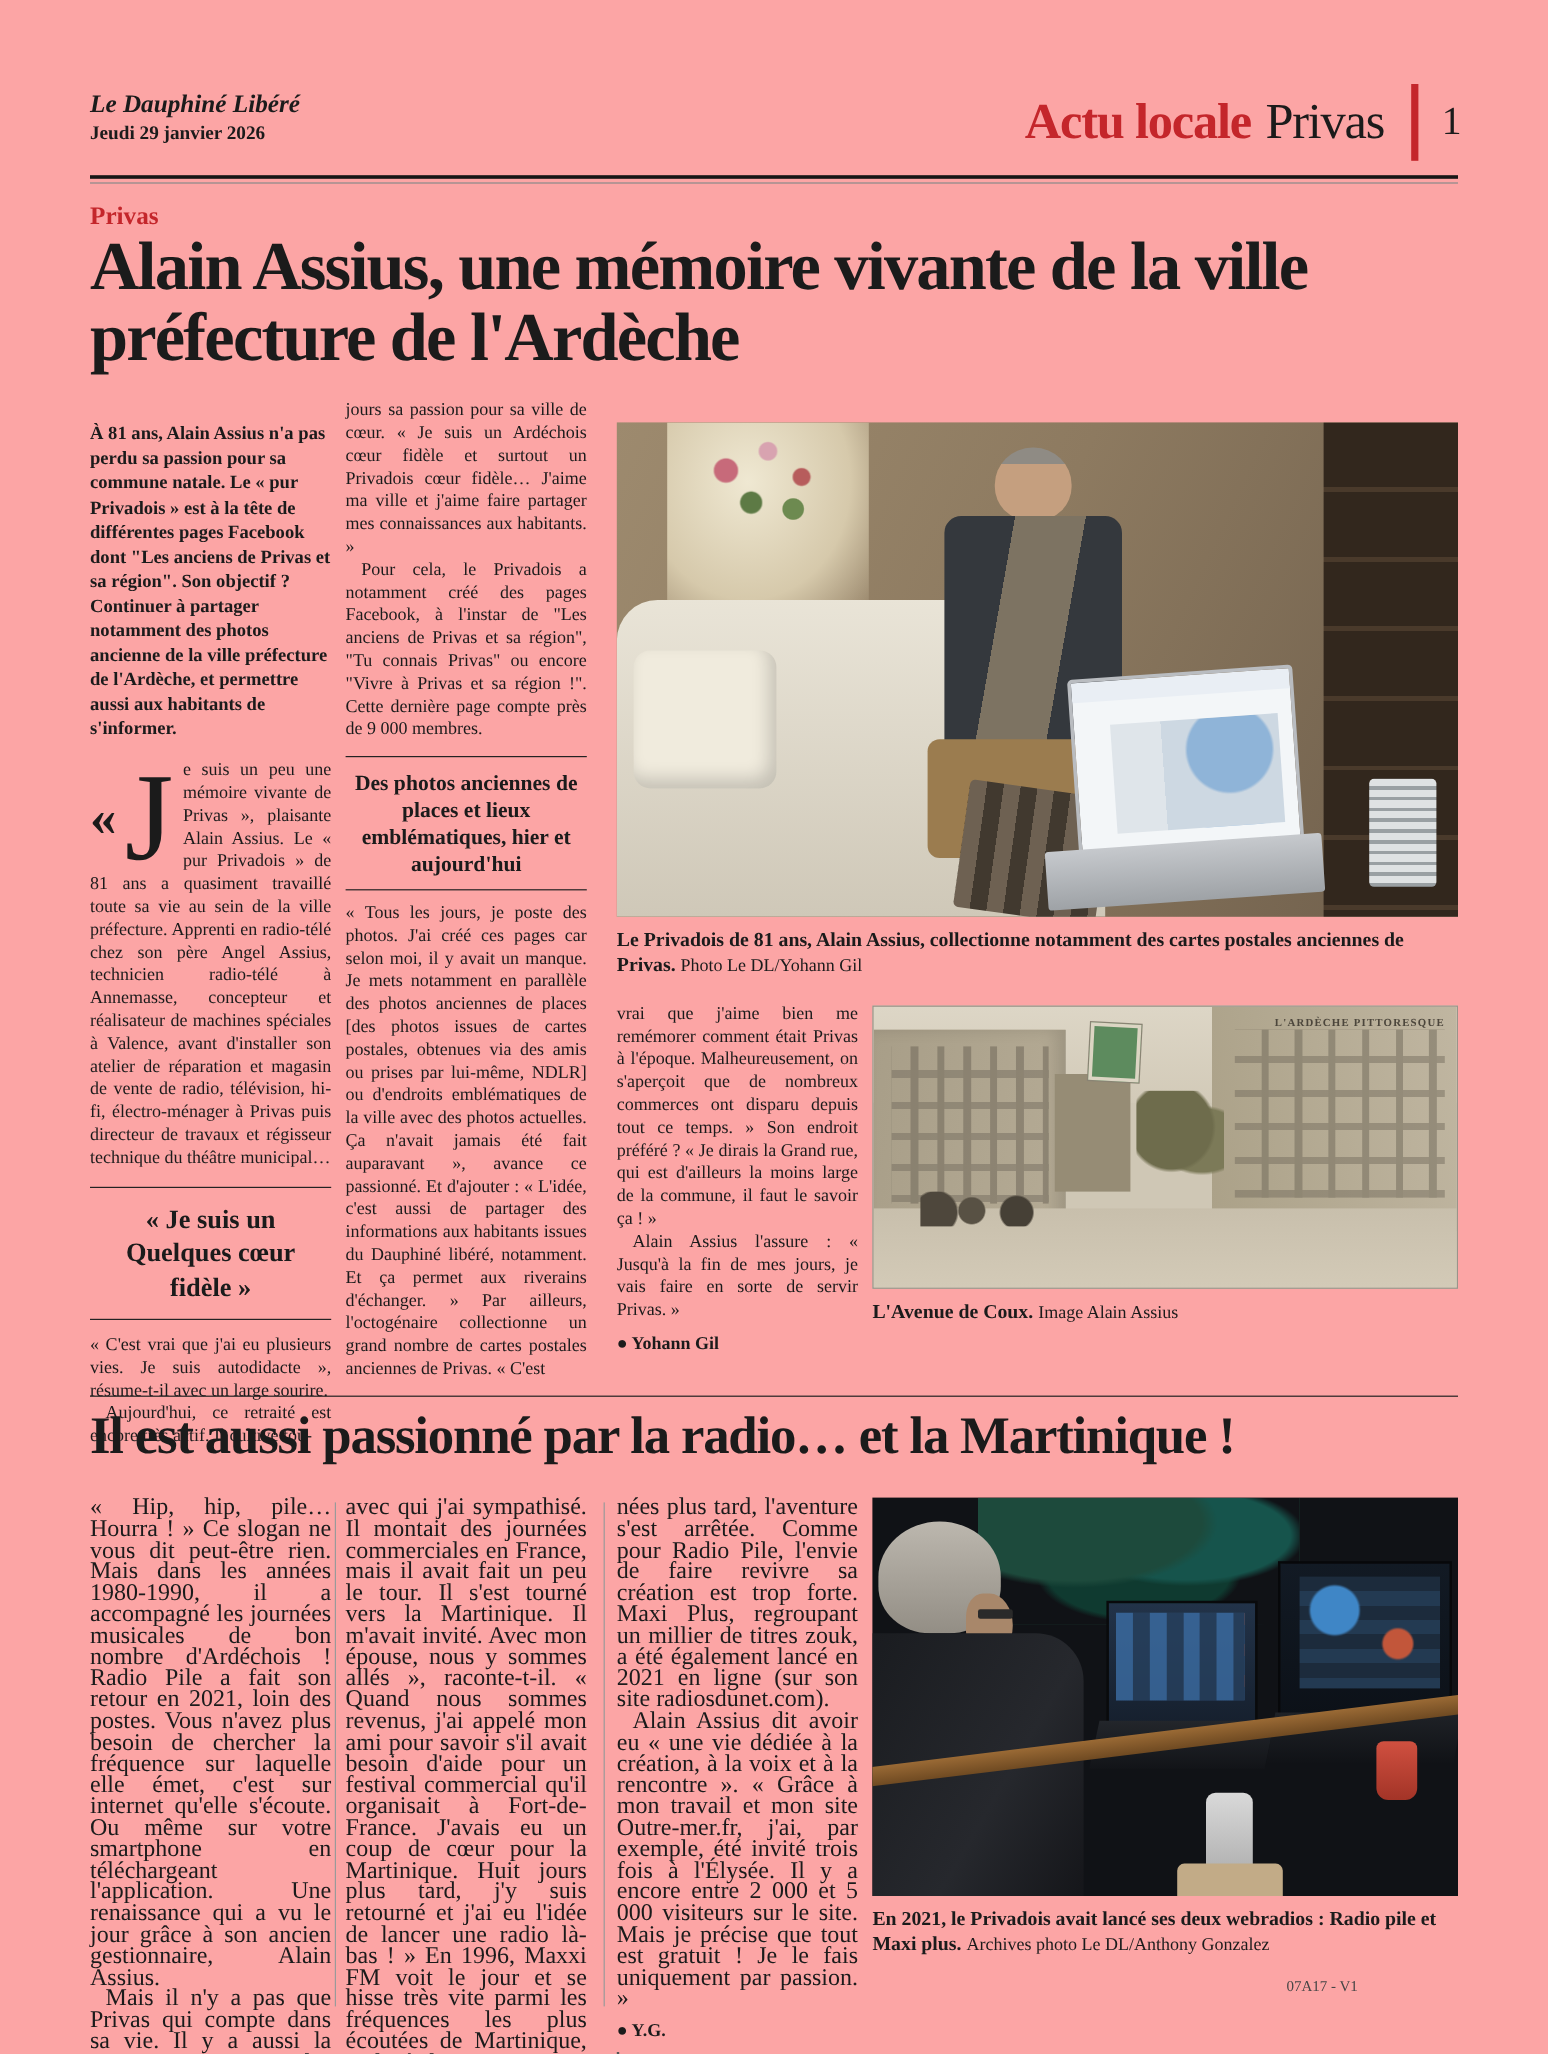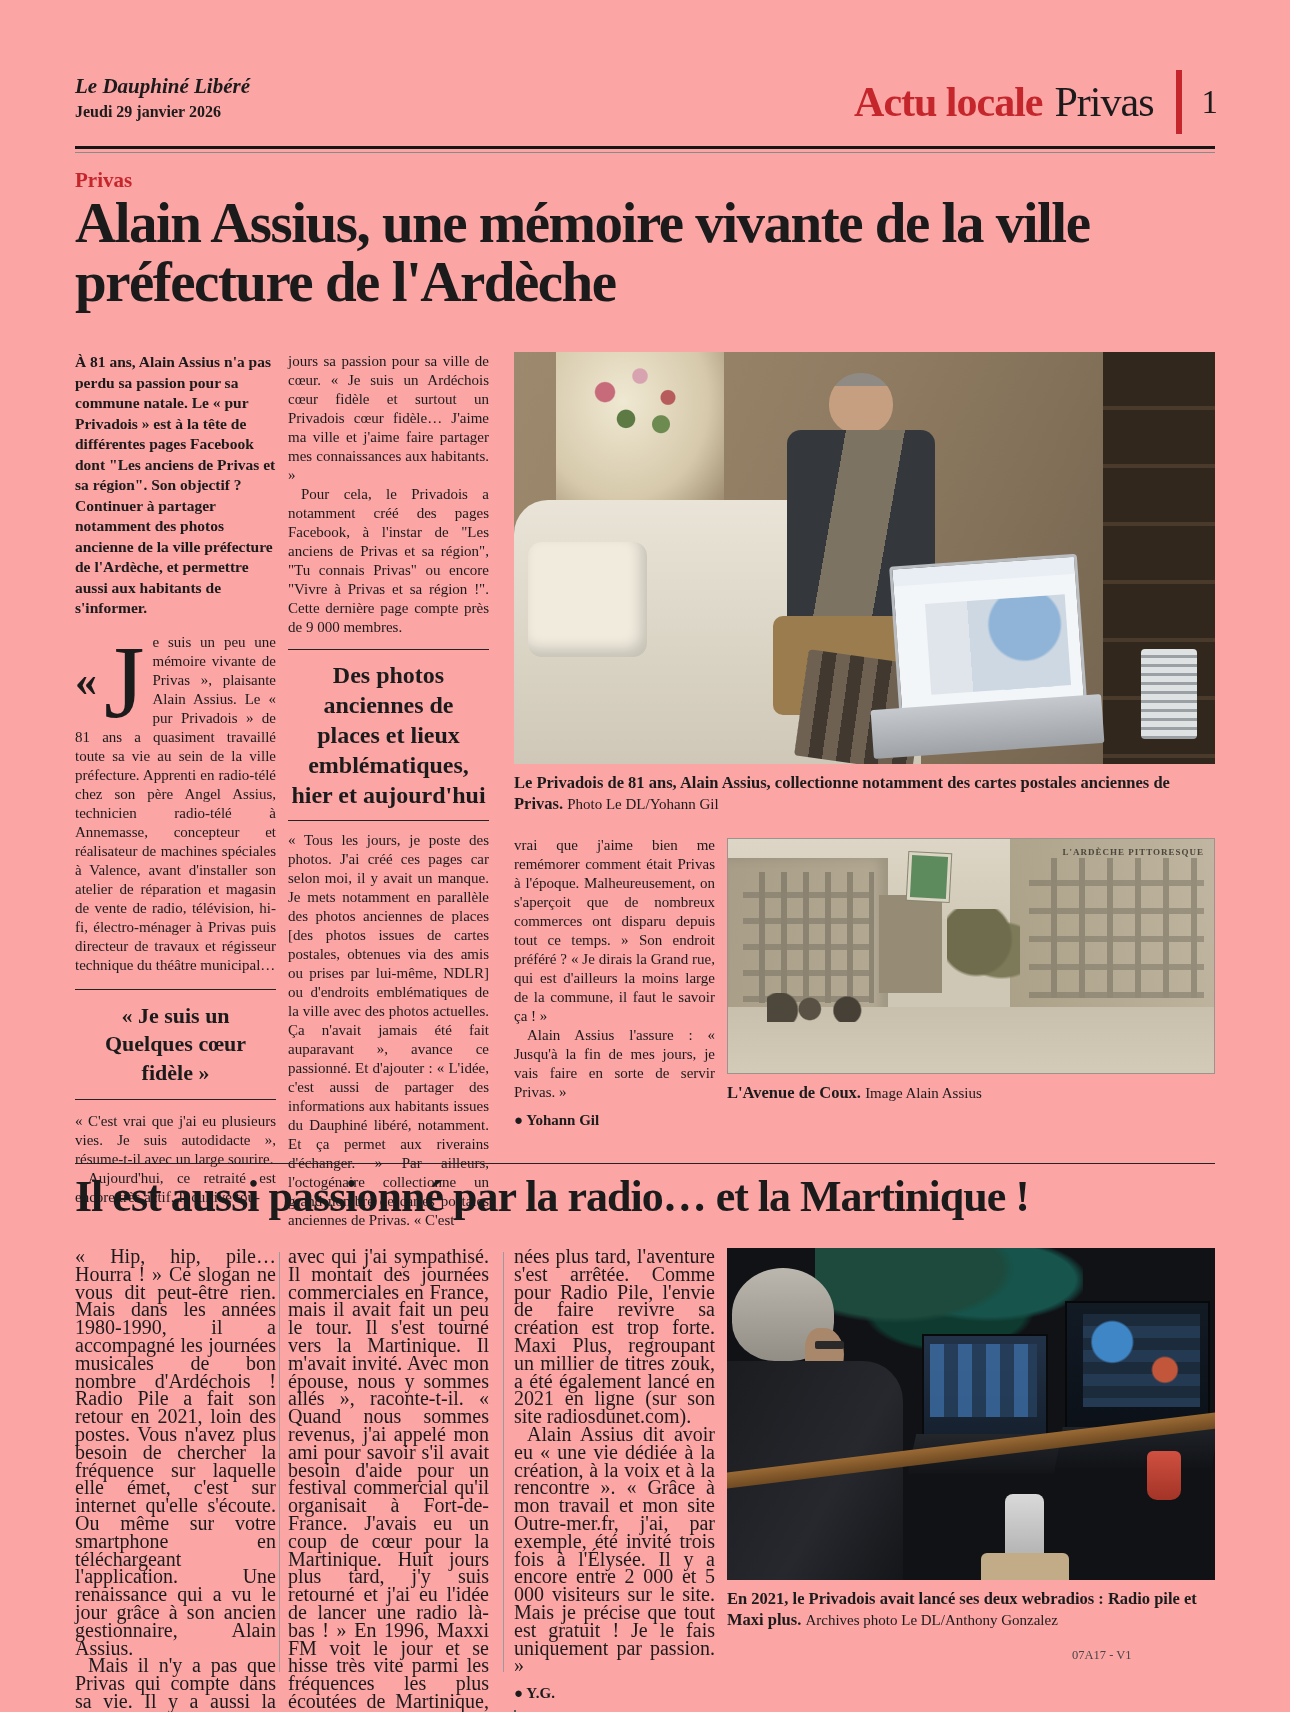--- a/index.html
+++ b/index.html
@@ -22,34 +22,34 @@
   .kicker{position:absolute;left:75px;top:168px;color:#c4262b;font-weight:700;font-size:21px;}
   .headline1{position:absolute;left:75px;top:194px;width:1145px;font-weight:700;
              font-size:57px;line-height:1.03;letter-spacing:-1.5px;}
 
   
   .col{position:absolute;width:201px;}
   .body-text{font-size:15px;line-height:19px;text-align:justify;margin:0;hyphens:manual;}
   .indent{text-indent:13px;}
   .lead{font-weight:700;font-size:15.5px;line-height:20.5px;margin-bottom:14px;text-align:left;}
   .a1col1{left:75px;top:352px;}
-  .a1col2{left:288px;top:352px;}
+  .a1col2{left:288px;top:333px;}
   .a1col3{left:514px;top:836px;width:201px;}
 
   .dc-wrap{float:left;display:flex;align-items:center;margin:6px 8px 0 0;height:86px;}
   .dc-quote{font-size:44px;font-weight:700;line-height:1;margin-right:7px;}
   .dc-letter{font-size:104px;line-height:0.82;font-weight:400;}
 
   .pullquote{border-top:1.5px solid #222;border-bottom:1.5px solid #222;
              margin:14px 0 12px 0;padding:12px 4px;text-align:center;}
   .pullquote .pq-inner{display:inline-block;max-width:152px;font-weight:700;
              font-size:22px;line-height:1.3;}
   .subhead{border-top:1.5px solid #222;border-bottom:1.5px solid #222;
            margin:12px 0 10px 0;padding:10px 2px;text-align:center;
-           font-weight:700;font-size:24px;line-height:1.25;}
+           font-weight:700;font-size:18px;line-height:1.25;}
   .byline{font-weight:700;font-size:15px;margin-top:10px;}
   .info-note{border-left:2px solid #555;padding-left:8px;font-size:13.5px;
              line-height:17px;margin-top:8px;text-align:left;}
 
   
   figure{margin:0;padding:0;position:absolute;}
   .ph{position:relative;overflow:hidden;}
   .shape{position:absolute;}
   .caption{margin-top:8px;font-size:16.5px;line-height:21px;text-align:left;}
   .cap-bold{font-weight:700;}

